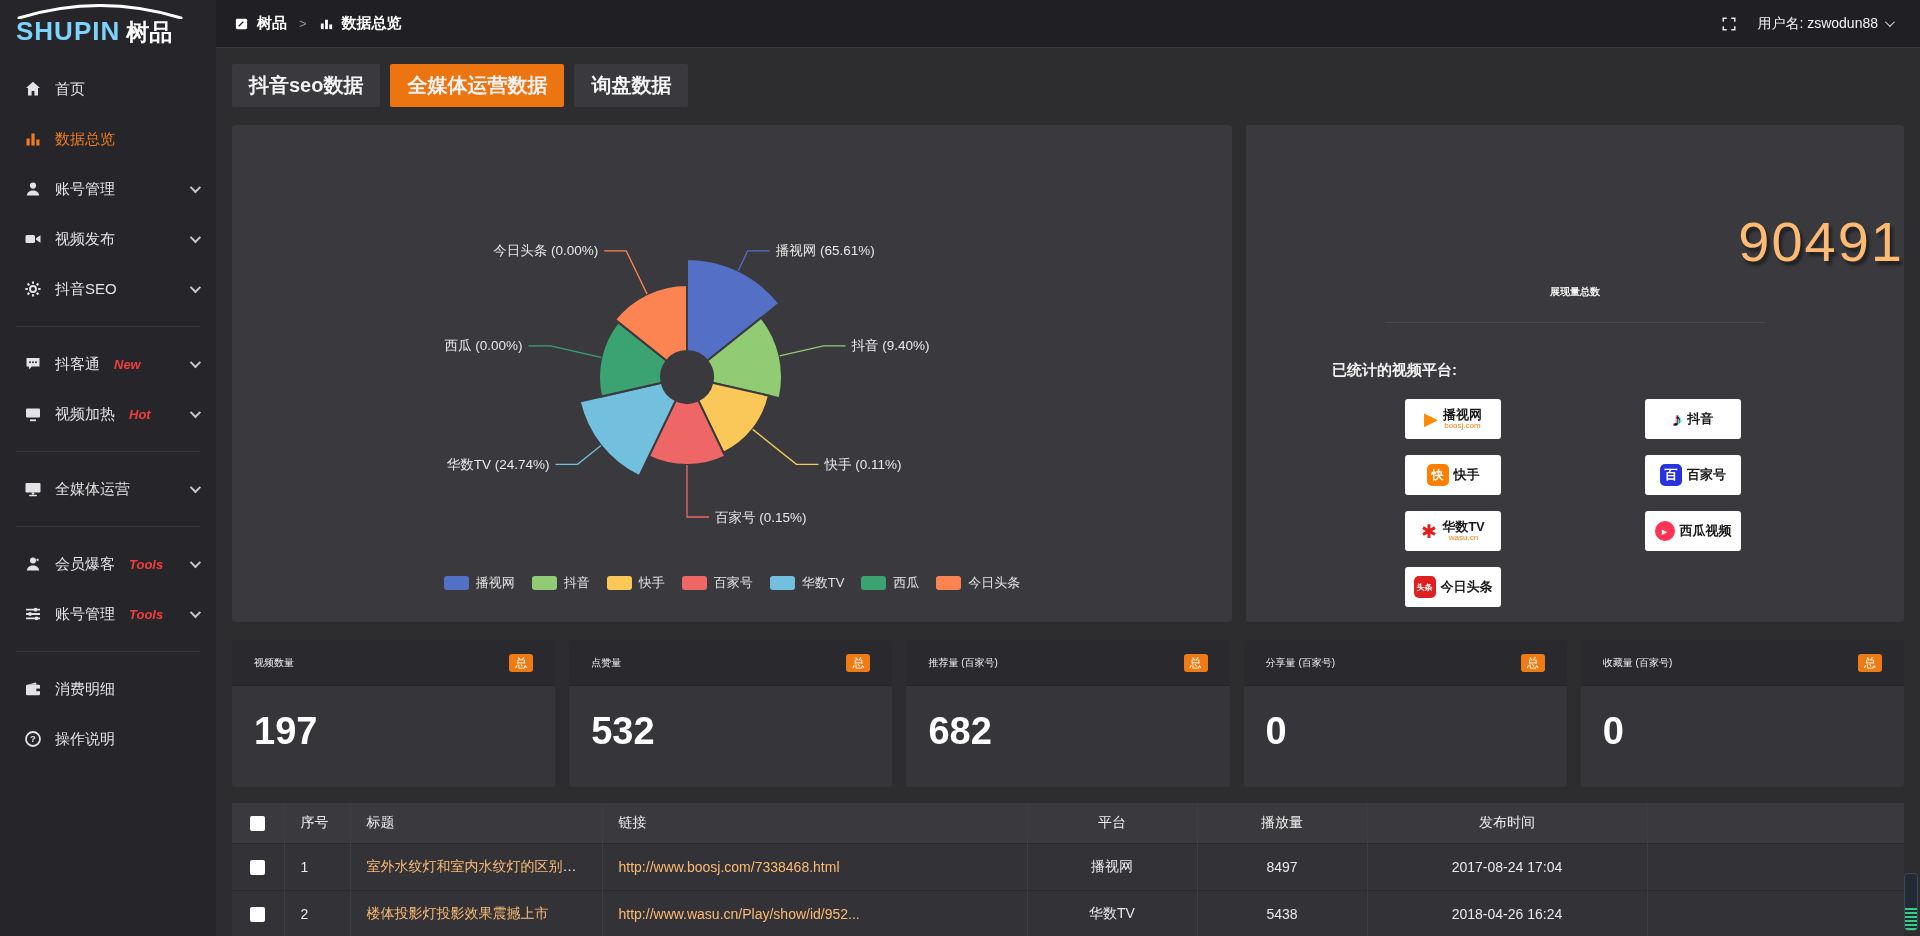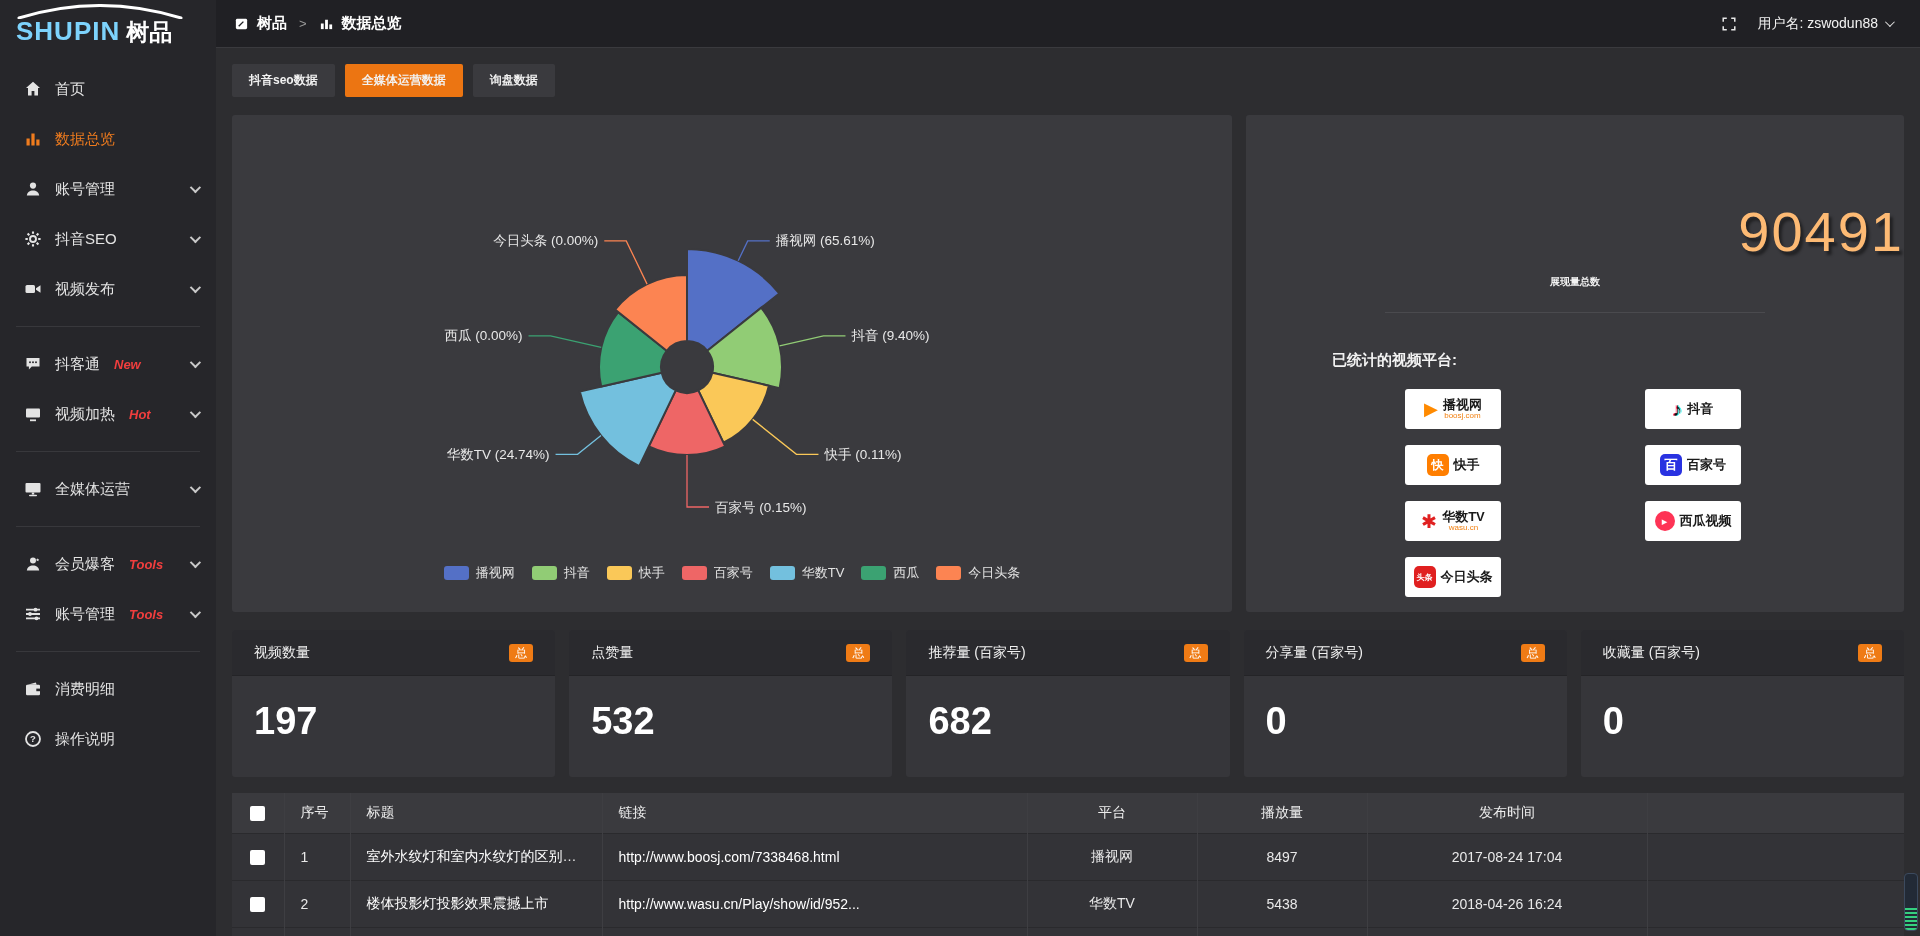--- a/index.html
+++ b/index.html
@@ -29,21 +29,21 @@
   .crumb .sep { color:#9a9a9a; font-weight:normal; font-size:13px; margin:0 4px; }
   .crumb svg { display:block; }
   .top-right { margin-left:auto; display:flex; align-items:center; gap:20px; }
   .fs-icon svg { display:block; }
   .username { font-size:14px; color:#f2f2f2; display:flex; align-items:center; gap:7px; cursor:pointer; }
   .username .chev { width:7px; height:7px; border-right:1.5px solid #ddd; border-bottom:1.5px solid #ddd; transform:rotate(45deg) translateY(-2px); }
 
   
   .content { position:absolute; left:216px; top:48px; right:0; bottom:0; padding:16px; overflow:hidden; }
   .tabs { display:flex; gap:10px; }
-  .tab { background:#3a3a3e; color:#f2f2f2; font-size:12px; font-weight:bold; padding:8px 17px; border:none; border-radius:2px; cursor:pointer; }
+  .tab { background:#3a3a3e; color:#f2f2f2; font-size:20px; font-weight:bold; padding:8px 17px; border:none; border-radius:2px; cursor:pointer; }
   .tab.active { background:#ec7512; }
 
   .panels { display:flex; gap:14px; margin-top:18px; }
   .panel { background:#3a3a3e; border-radius:3px; }
   .chart-panel { width:1000px; height:497px; position:relative; }
   .chart-panel svg { position:absolute; left:0; top:0; }
   .legend { position:absolute; left:0; right:0; bottom:30px; display:flex; justify-content:center; gap:17px; }
   .legend-item { display:flex; align-items:center; gap:7px; font-size:13px; color:#e3e3e3; cursor:pointer; }
   .legend-swatch { width:25px; height:14px; border-radius:3px; }
 
@@ -59,31 +59,31 @@
   .pf-sub { font-size:8px; color:#f28011; font-weight:normal;text-align:center; }
   .mark-play { color:#ff8a00; font-size:18px; line-height:1; }
   .mark-sq { width:22px; height:22px; border-radius:5px; display:inline-flex; align-items:center; justify-content:center; color:#fff; font-weight:bold; }
   .mark-note { font-size:19px; font-weight:bold; color:#111; text-shadow:1.3px 0 #25f4ee,-1.3px 0 #fe2c55; line-height:1; }
   .mark-star { color:#e02020; font-size:19px; line-height:1; }
   .mark-circle { width:20px; height:20px; border-radius:50%; display:inline-flex; align-items:center; justify-content:center; color:#fff; font-size:11px; }
 
   .stat-row { display:flex; gap:14px; margin-top:18px; }
   .card { flex:1; height:147px; border-radius:3px; overflow:hidden; background:#36363a; }
   .card-head { height:46px; background:#2a2a2e; border-bottom:1px solid #242427; display:flex; align-items:center; padding:0 22px; }
-  .card-label { font-size:14px; color:#f0f0f0; }
+  .card-label { font-size:10px; color:#f0f0f0; }
   .card-badge { margin-left:auto; background:#ef7b15; color:#fff; font-size:12px; padding:3px 6px; border-radius:3px; line-height:1; }
   .card-value { font-size:38px; font-weight:600; color:#fff; padding:24px 0 0 22px; }
 
   .table-wrap { margin-top:16px; }
   table { width:100%; border-collapse:collapse; background:#333337; table-layout:fixed; }
   th, td { height:47px; font-size:14px; font-weight:normal; padding:0 16px; border-top:1px solid #2a2a2d; border-right:1px solid #3e3e42; overflow:hidden; white-space:nowrap; text-overflow:ellipsis; }
   th:last-child, td:last-child { border-right:none; }
   thead th { height:40px; background:#3a3a3e; color:#ededed; border-top:none; }
   .al { text-align:left; } .ac { text-align:center; }
-  td a { color:#ffffff; text-decoration:none; cursor:pointer; }
+  td a { color:#fdba74; text-decoration:none; cursor:pointer; }
   .cbx { width:15px; height:15px; background:#fff; border-radius:2px; display:inline-block; vertical-align:middle; cursor:pointer; }
 
   .float-widget { position:absolute; right:2px; bottom:5px; width:14px; height:58px; background:#222a36; border:1px solid #3c4a5e; border-radius:4px; z-index:9;
     background-image:repeating-linear-gradient(to top, #35d07f 0 2px, #222a36 2px 4px); background-size:100% 22px; background-repeat:no-repeat; background-position:bottom; }
 </style>
 </head>
 <body>
 
 <div class="app">
 
@@ -120,37 +120,37 @@
               <circle cx="9" cy="5.6" r="3.1"></circle>
               <path d="M2.8 15.5c.4-3.4 3-5.1 6.2-5.1s5.8 1.7 6.2 5.1z"></path>
             </svg>
           </span>
           <span class="mi-label">账号管理</span>
           <span class="mi-chevron"></span>
         </div>
         <div class="menu-item">
           <span class="mi-icon">
             <svg width="18" height="18" viewBox="0 0 18 18" fill="currentColor">
+              <rect x="1.5" y="5" width="9.5" height="8" rx="1.5"></rect>
+              <path d="M12 8.3l4.5-3v7.4L12 9.7z"></path>
+            </svg>
+          </span>
+          <span class="mi-label">视频发布</span>
+          <span class="mi-chevron"></span>
+        </div>
+        <div class="menu-item">
+          <span class="mi-icon">
+            <svg width="18" height="18" viewBox="0 0 18 18" fill="currentColor">
               <circle cx="9" cy="9" r="3" fill="none" stroke="currentColor" stroke-width="1.9"></circle>
               <g stroke="currentColor" stroke-width="2.1">
                 <path d="M9 1.4v2.4M9 14.2v2.4M1.4 9h2.4M14.2 9h2.4M3.6 3.6l1.7 1.7M12.7 12.7l1.7 1.7M14.4 3.6l-1.7 1.7M5.3 12.7l-1.7 1.7"></path>
               </g>
             </svg>
           </span>
           <span class="mi-label">抖音SEO</span>
-          <span class="mi-chevron"></span>
-        </div>
-        <div class="menu-item">
-          <span class="mi-icon">
-            <svg width="18" height="18" viewBox="0 0 18 18" fill="currentColor">
-              <rect x="1.5" y="5" width="9.5" height="8" rx="1.5"></rect>
-              <path d="M12 8.3l4.5-3v7.4L12 9.7z"></path>
-            </svg>
-          </span>
-          <span class="mi-label">视频发布</span>
           <span class="mi-chevron"></span>
         </div>
         <div class="menu-divider"></div>
         <div class="menu-item">
           <span class="mi-icon">
             <svg width="18" height="18" viewBox="0 0 18 18" fill="currentColor">
               <path d="M2.5 3h13v8.6H7.8l-2.9 2.9v-2.9H2.5z"></path>
               <circle cx="6" cy="7.3" r=".95" fill="#26262a"></circle>
               <circle cx="9" cy="7.3" r=".95" fill="#26262a"></circle>
               <circle cx="12" cy="7.3" r=".95" fill="#26262a"></circle>

